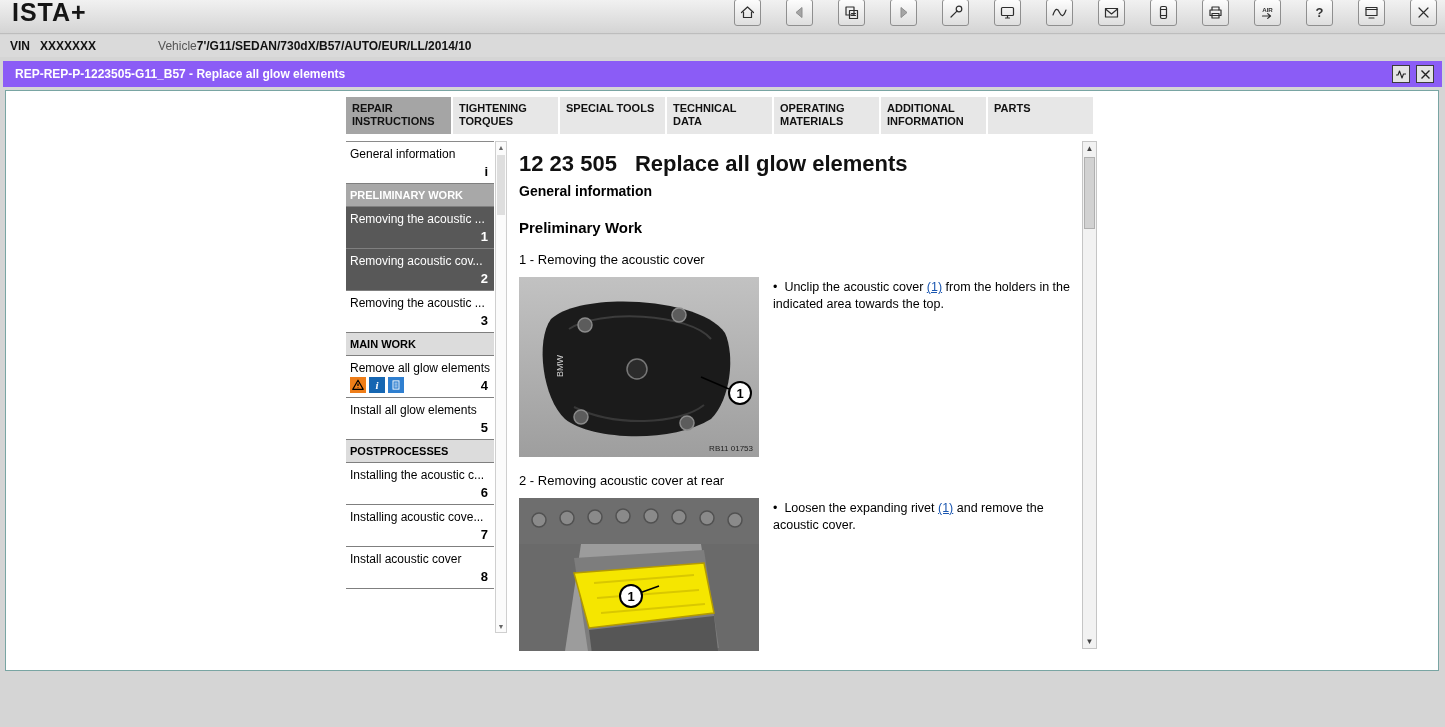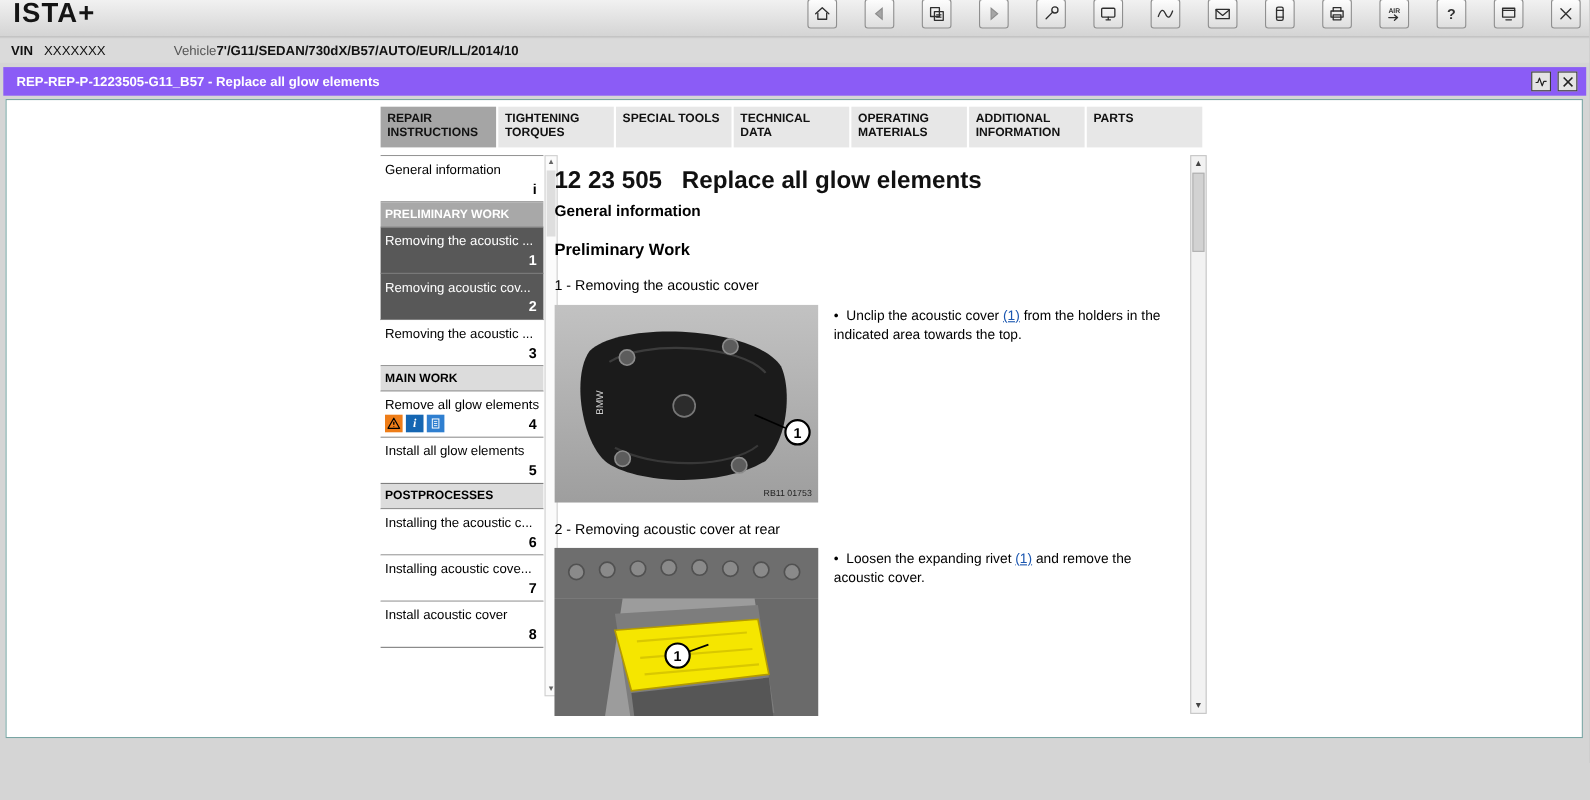--- a/index.html
+++ b/index.html
@@ -18,21 +18,21 @@
               background:linear-gradient(#fdfdfd,#dedede); display:flex; align-items:center;
               justify-content:center; cursor:pointer; }
   .tool-btn svg { width:17px; height:17px; }
   .ic { fill:none; stroke:#2e2e2e; stroke-width:1.2; stroke-linecap:round; stroke-linejoin:round; }
   .ic-dis { fill:#a5a5a5; stroke:#8d8d8d; stroke-width:1; }
 
   
   .vinbar { position:absolute; top:35px; left:0; width:100%; height:22px; background:#dadada;
             display:flex; align-items:center; font-size:12px; color:#111; padding-left:10px; }
   .vin-label { font-weight:bold; }
-  .vin-value { font-weight:normal; margin-left:10px; }
+  .vin-value { font-weight:bold; margin-left:10px; }
   .veh-label { color:#555; margin-left:62px; }
   .veh-value { font-weight:bold; }
 
   
   .titlebar { position:absolute; top:61px; left:3px; width:1439px; height:26px; background:#8b5cf6;
               color:#fff; display:flex; align-items:center; padding:0 8px 0 12px;
               font-size:12px; font-weight:bold; }
   .tb-btns { margin-left:auto; display:flex; gap:6px; }
   .tb-btn { width:18px; height:18px; background:#e4e4e4; border:1px solid #3c3c3c;
             display:flex; align-items:center; justify-content:center; cursor:pointer; }
@@ -70,21 +70,21 @@
   .sb-scroll { position:absolute; left:489px; top:50px; width:12px; height:492px;
                background:#fbfbfb; border:1px solid #cfcfcf; }
   .scroll-up::before   { content:"▲"; }
   .scroll-down::before { content:"▼"; }
   .scroll-up, .scroll-down { position:absolute; left:0; right:0; text-align:center;
                              font-size:7px; color:#666; cursor:pointer; }
   .scroll-up { top:2px; } .scroll-down { bottom:2px; }
   .sb-thumb { position:absolute; top:13px; left:1px; width:8px; height:60px; background:#dedede; }
 
   
-  .content { position:absolute; left:492px; top:50px; width:570px; height:510px;
+  .content { position:absolute; left:507px; top:50px; width:570px; height:510px;
              overflow:hidden; padding:10px 0 0 6px; }
   .doc-title { font-size:22px; font-weight:bold; color:#111; }
   .doc-title .code { margin-right:18px; }
   .doc-sub { font-size:14px; font-weight:bold; margin-top:6px; }
   .sec-head { font-size:15px; font-weight:bold; margin-top:20px; }
   .step-head { font-size:13px; font-weight:normal; margin:16px 0 10px 0; }
   .step-row { display:flex; }
   .fig { width:240px; height:180px; flex:none; }
   .bullets { margin-left:14px; width:318px; font-size:12.5px; line-height:17px;
              display:flex; padding-top:2px; }

